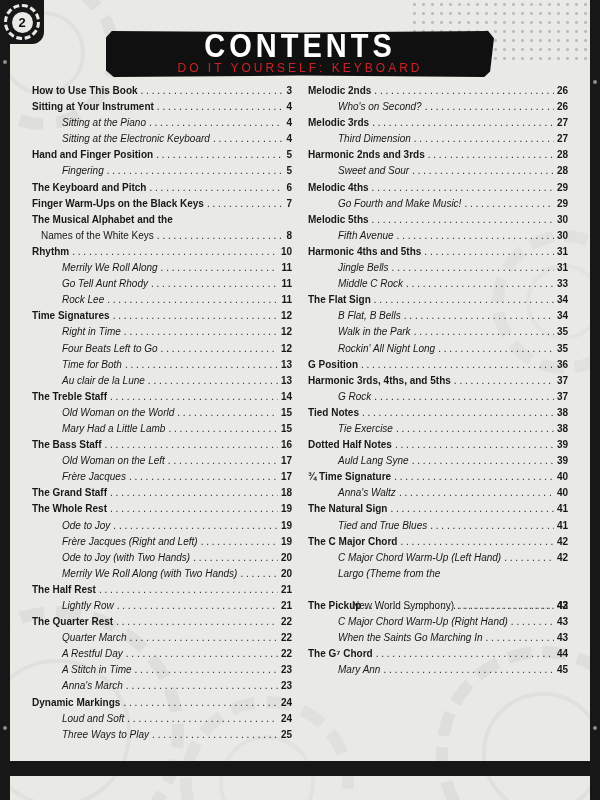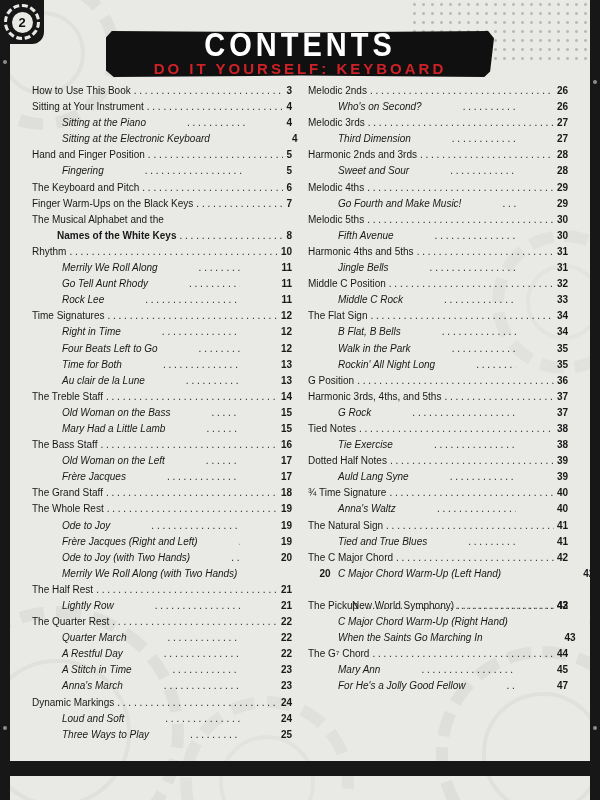--- a/index.html
+++ b/index.html
@@ -41,30 +41,30 @@
   .banner{
     position:absolute;left:50%;transform:translateX(-50%);top:31px;width:388px;height:46px;
     background:#101010;z-index:5;display:flex;flex-direction:column;align-items:center;justify-content:center;
     clip-path:polygon(0 14%,1.5% 0,50% 3%,98.5% 0,100% 16%,99% 88%,97.5% 100%,50% 97%,2% 100%,0 86%);
   }
   .banner-title{
     color:#fff;font-weight:bold;font-size:29px;letter-spacing:4px;line-height:26px;
     transform:scaleY(1.12);font-family:"Liberation Sans",sans-serif;
   }
   .banner-sub{
-    color:#cf2127;font-weight:bold;font-size:15px;letter-spacing:3px;margin-top:2px;
+    color:#cf2127;font-weight:normal;font-size:12px;letter-spacing:3px;margin-top:2px;
   }
   
   .toc{position:absolute;top:85px;left:32px;width:536px;display:flex;gap:16px;z-index:4;}
   .col{flex:1;min-width:0;}
   .row{display:flex;align-items:baseline;height:16.1px;font-size:10px;white-space:nowrap;}
   .row .lbl{flex:0 0 auto;}
-  .main .lbl{font-weight:normal;}
-  .mainc{padding-left:9px;} .mainc .lbl{font-weight:bold;margin-left:16px;}
-  .sub{padding-left:30px;gap:38px;} .sub .lbl{font-style:italic;}
+  .main .lbl{font-weight:bold;}
+  .mainc{padding-left:9px;} .mainc .lbl{font-weight:normal;}
+  .sub{padding-left:30px;} .sub .lbl{font-style:italic;}
   .subc{padding-left:44px;} .subc .lbl{margin-top:16px;}
   .lead{flex:1 1 auto;overflow:hidden;margin:0 3px;font-style:normal;font-weight:normal;color:#222;}
   .lead::after{content:". . . . . . . . . . . . . . . . . . . . . . . . . . . . . . . . . . . . . . . . . . . . . . . . . . . . . . . . . .";}
   .pg{flex:0 0 auto;font-weight:bold;font-style:normal;}
 </style>
 </head>
 <body>
 
 <div class="gear-bg g1"></div>
 <div class="gear-bg g2"></div>
@@ -186,21 +186,21 @@
         <span class="lbl">Au clair de la Lune</span>
         <span class="lead"></span>
         <span class="pg">13</span>
       </div>
       <div class="row main">
         <span class="lbl">The Treble Staff</span>
         <span class="lead"></span>
         <span class="pg">14</span>
       </div>
       <div class="row sub">
-        <span class="lbl">Old Woman on the Bass</span>
+        <span class="lbl">Old Woman on the World</span>
         <span class="lead"></span>
         <span class="pg">15</span>
       </div>
       <div class="row sub">
         <span class="lbl">Mary Had a Little Lamb</span>
         <span class="lead"></span>
         <span class="pg">15</span>
       </div>
       <div class="row main">
         <span class="lbl">The Bass Staff</span>
@@ -352,25 +352,20 @@
       <div class="row main">
         <span class="lbl">Harmonic 4ths and 5ths</span>
         <span class="lead"></span>
         <span class="pg">31</span>
       </div>
       <div class="row sub">
         <span class="lbl">Jingle Bells</span>
         <span class="lead"></span>
         <span class="pg">31</span>
       </div>
-      <div class="row main">
-        <span class="lbl">Middle C Position</span>
-        <span class="lead"></span>
-        <span class="pg">32</span>
-      </div>
       <div class="row sub">
         <span class="lbl">Middle C Rock</span>
         <span class="lead"></span>
         <span class="pg">33</span>
       </div>
       <div class="row main">
         <span class="lbl">The Flat Sign</span>
         <span class="lead"></span>
         <span class="pg">34</span>
       </div>
@@ -446,20 +441,23 @@
       </div>
       <div class="row main">
         <span class="lbl">The C Major Chord</span>
         <span class="lead"></span>
         <span class="pg">42</span>
       </div>
       <div class="row sub">
         <span class="lbl">C Major Chord Warm-Up (Left Hand)</span>
         <span class="lead"></span>
         <span class="pg">42</span>
+      </div>
+      <div class="row sub">
+        <span class="lbl">Largo (Theme from the</span>
       </div>
       <div class="row subc">
         <span class="lbl">New World Symphony)</span>
         <span class="lead"></span>
         <span class="pg">42</span>
       </div>
       <div class="row main">
         <span class="lbl">The Pickup</span>
         <span class="lead"></span>
         <span class="pg">43</span>
@@ -477,19 +475,14 @@
       <div class="row main">
         <span class="lbl">The G⁷ Chord</span>
         <span class="lead"></span>
         <span class="pg">44</span>
       </div>
       <div class="row sub">
         <span class="lbl">Mary Ann</span>
         <span class="lead"></span>
         <span class="pg">45</span>
       </div>
-      <div class="row sub">
-        <span class="lbl">For He's a Jolly Good Fellow</span>
-        <span class="lead"></span>
-        <span class="pg">47</span>
-      </div>
     </div>
 </div>
 
 </body></html>

